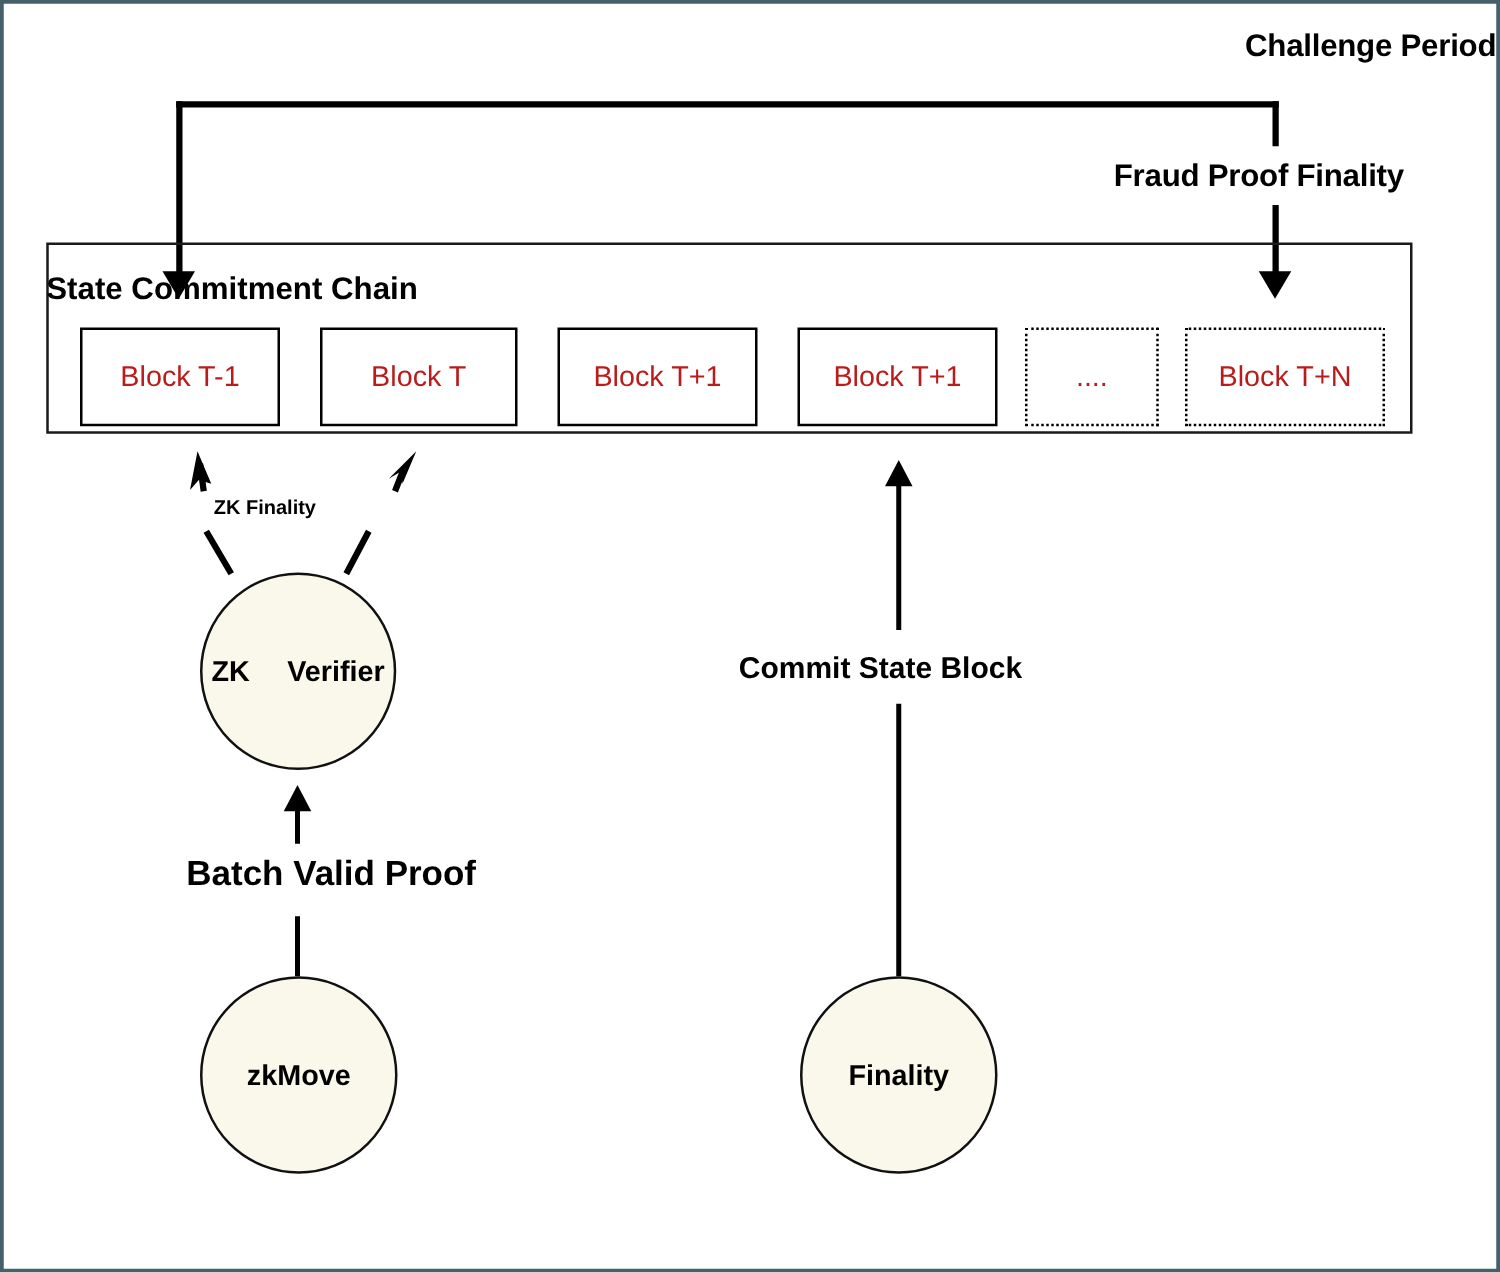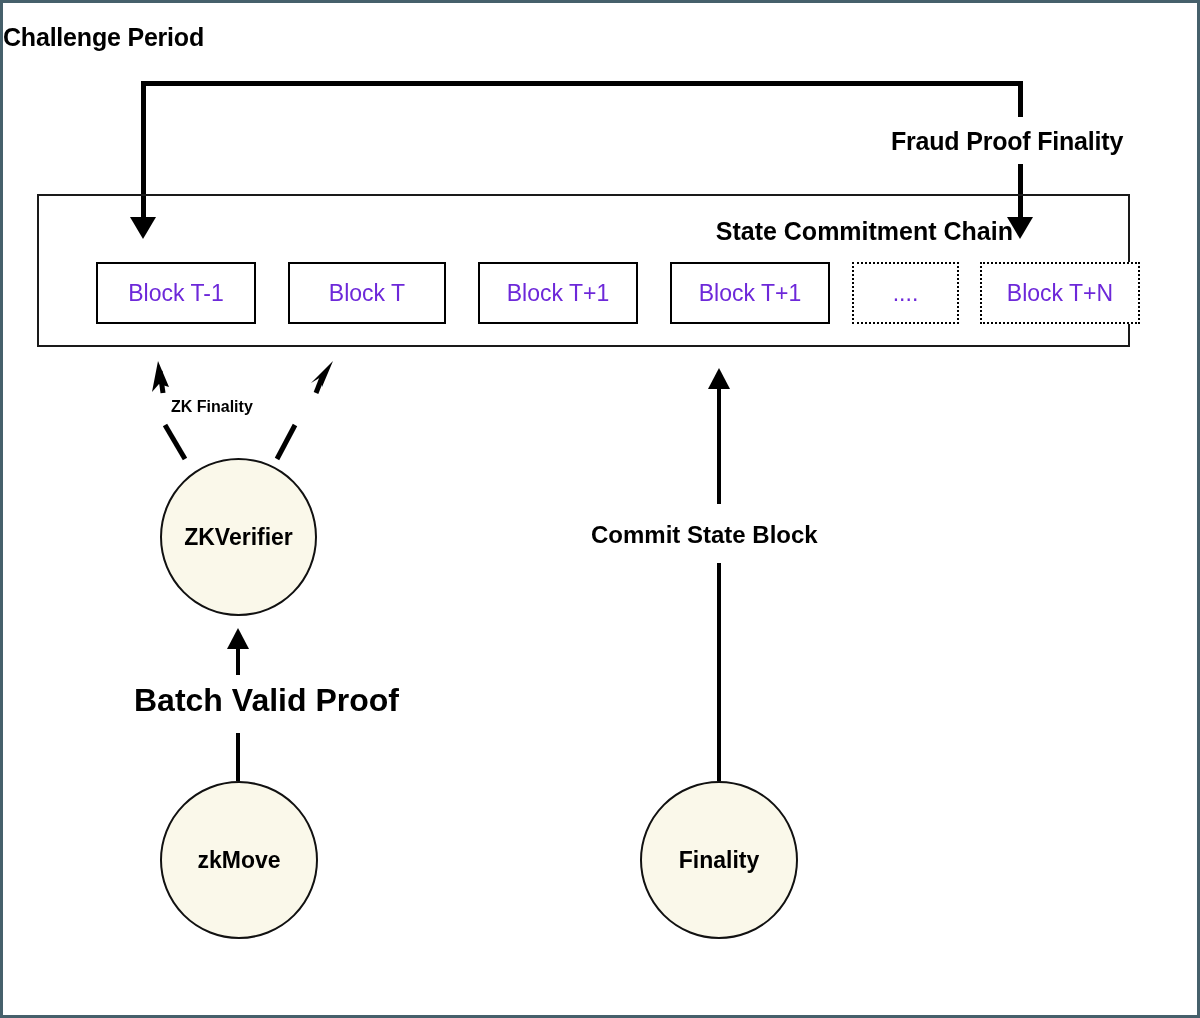--- a/index.html
+++ b/index.html
@@ -23,21 +23,21 @@
     position: absolute;
     color: #000000;
     font-weight: bold;
     white-space: nowrap;
     line-height: 1.12;
   }
   
   #challenge-period-label {
     left: 0; right: 0;
     top: 20px;
-    text-align: left;
+    text-align: right;
     font-size: 25px;
     letter-spacing: -0.2px;
   }
   #fraud-proof-label {
     left: 888px;
     top: 124px;
     font-size: 25px;
     letter-spacing: -0.2px;
   }
   
@@ -49,55 +49,55 @@
     height: 153px;
     border: 2.5px solid #1a1a1a;
     box-sizing: border-box;
     background: transparent;
   }
   #scc-title {
     position: absolute;
     left: 34px;
     top: 214px;
     width: 976px;
-    text-align: right;
+    text-align: left;
     font-size: 25px;
     font-weight: bold;
   }
   .block {
     position: absolute;
     top: 259px;
-    height: 62px;
+    height: 79px;
     box-sizing: border-box;
     display: flex;
     align-items: center;
     justify-content: center;
     font-size: 23px;
     font-weight: normal;
-    color: #6d28d9;
+    color: #b91c1c;
     background: #ffffff;
-    margin-left: 32px;
   }
   .block.solid { border: 2.5px solid #000000; }
   .block.dotted { border: 2.6px dotted #000000; }
   
   .circle {
     position: absolute;
     border-radius: 50%;
     background: #faf8ea;
     border: 2.3px solid #111111;
     box-sizing: border-box;
     display: flex;
     align-items: center;
     justify-content: center;
     text-align: center;
     font-size: 23px;
     font-weight: bold;
     color: #000000;
     line-height: 1.14;
+    gap: 15px;
   }
   #zk-verifier-circle { left: 157px; top: 455px; width: 157px; height: 158px; }
   #zkmove-circle      { left: 157px; top: 778px; width: 158px; height: 158px; }
   #proposer-circle    { left: 637px; top: 778px; width: 158px; height: 158px; }
   
   .vline {
     position: absolute;
     background: #000000;
     width: 5px;
   }
@@ -121,22 +121,22 @@
     border-right: 11px solid transparent;
     border-bottom: 21px solid #000000;
   }
   .diag-arrow { position: absolute; overflow: visible; }
   
   #zk-finality-label {
     left: 168px; top: 395px;
     font-size: 16px;
   }
   #batch-valid-proof-label {
-    left: 131px; top: 680px;
-    font-size: 32px;
+    left: 146px; top: 680px;
+    font-size: 28px;
   }
   #commit-state-block-label {
     left: 588px; top: 519px;
     font-size: 24px;
   }
 </style>
 </head>
 <body>
 
 <div id="canvas">

